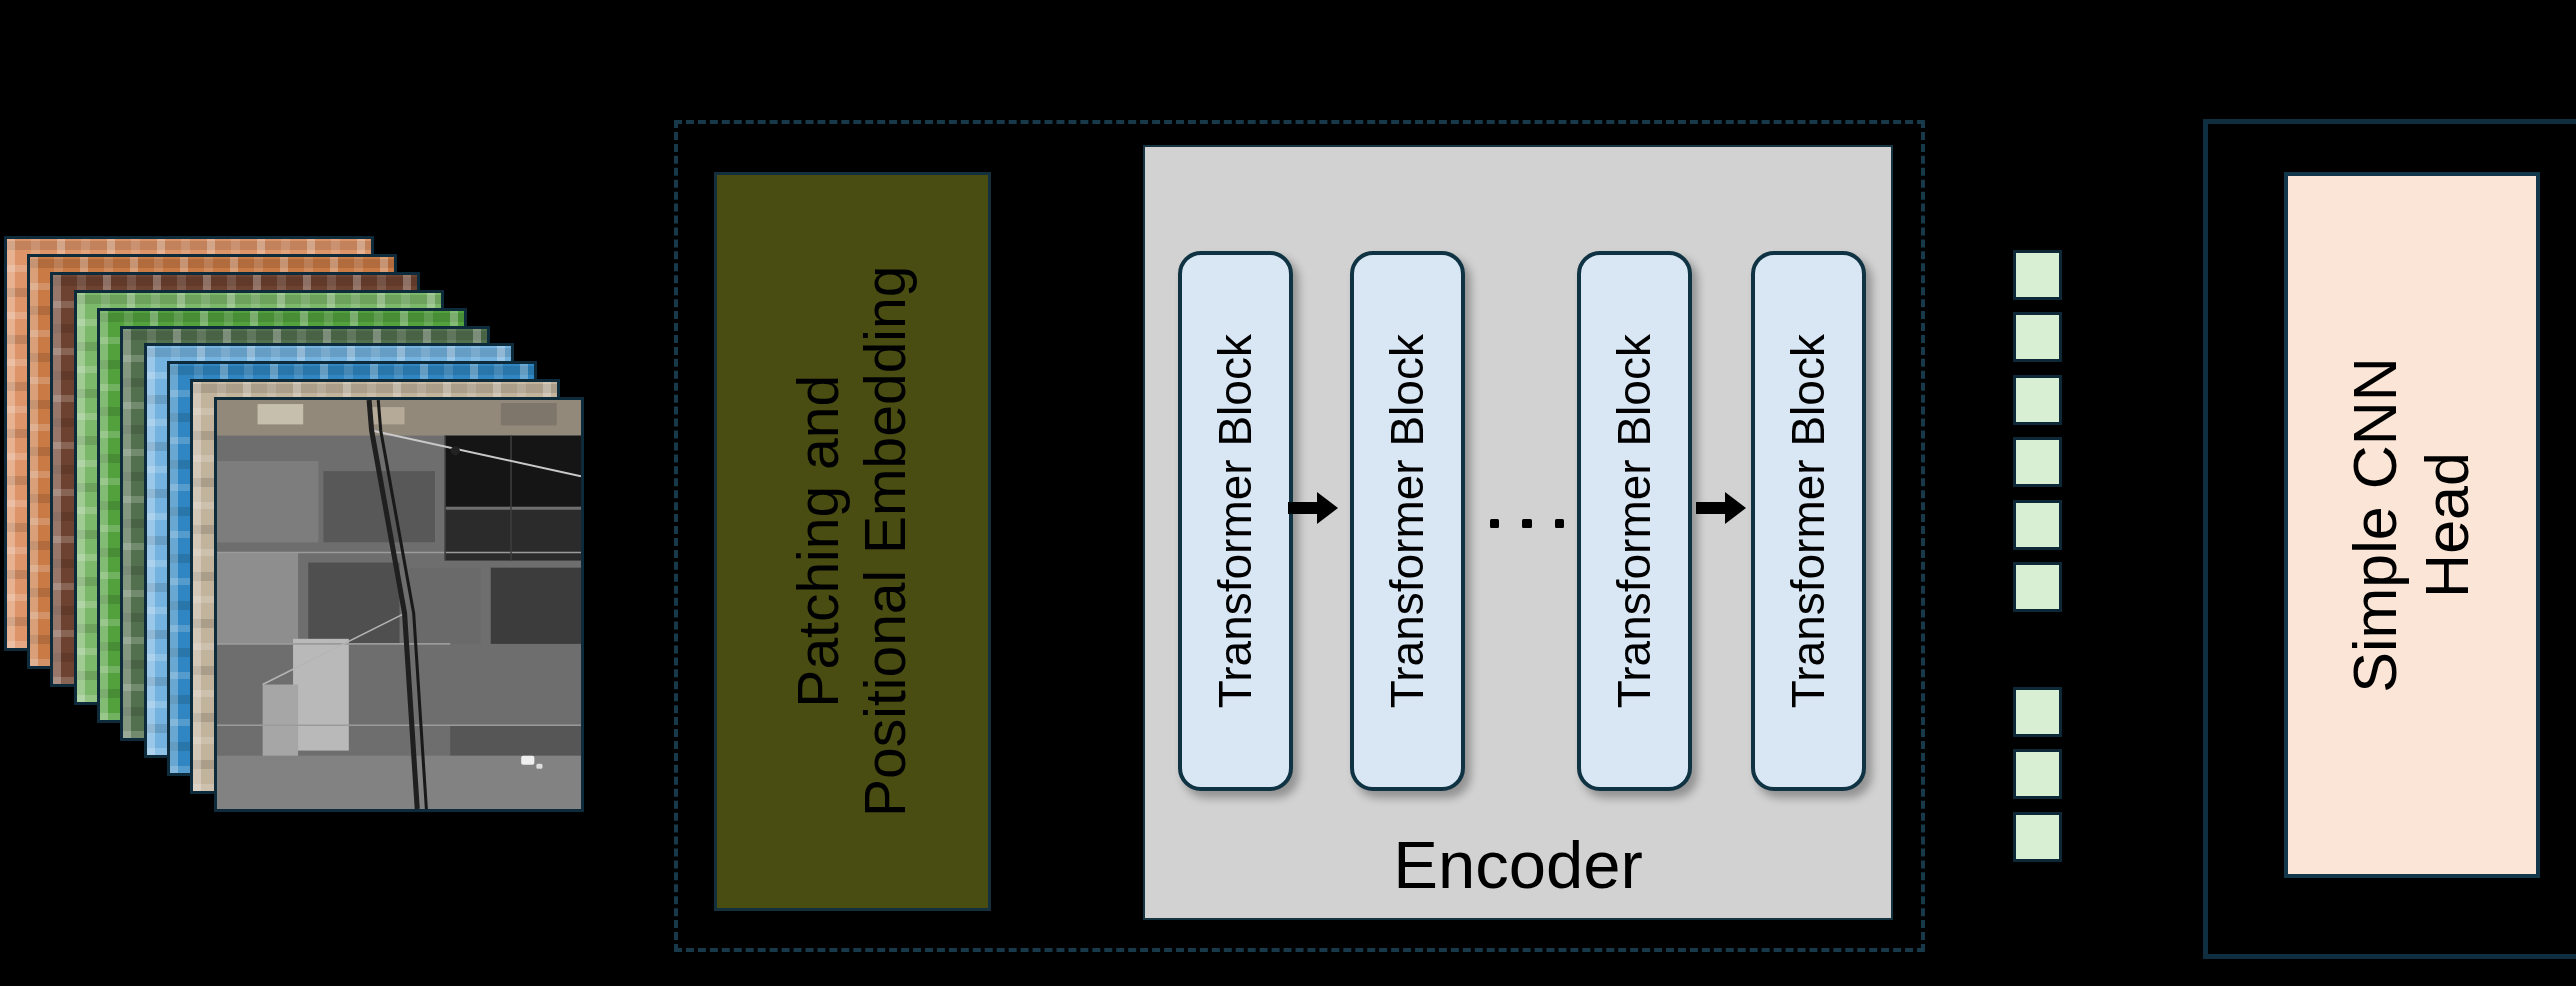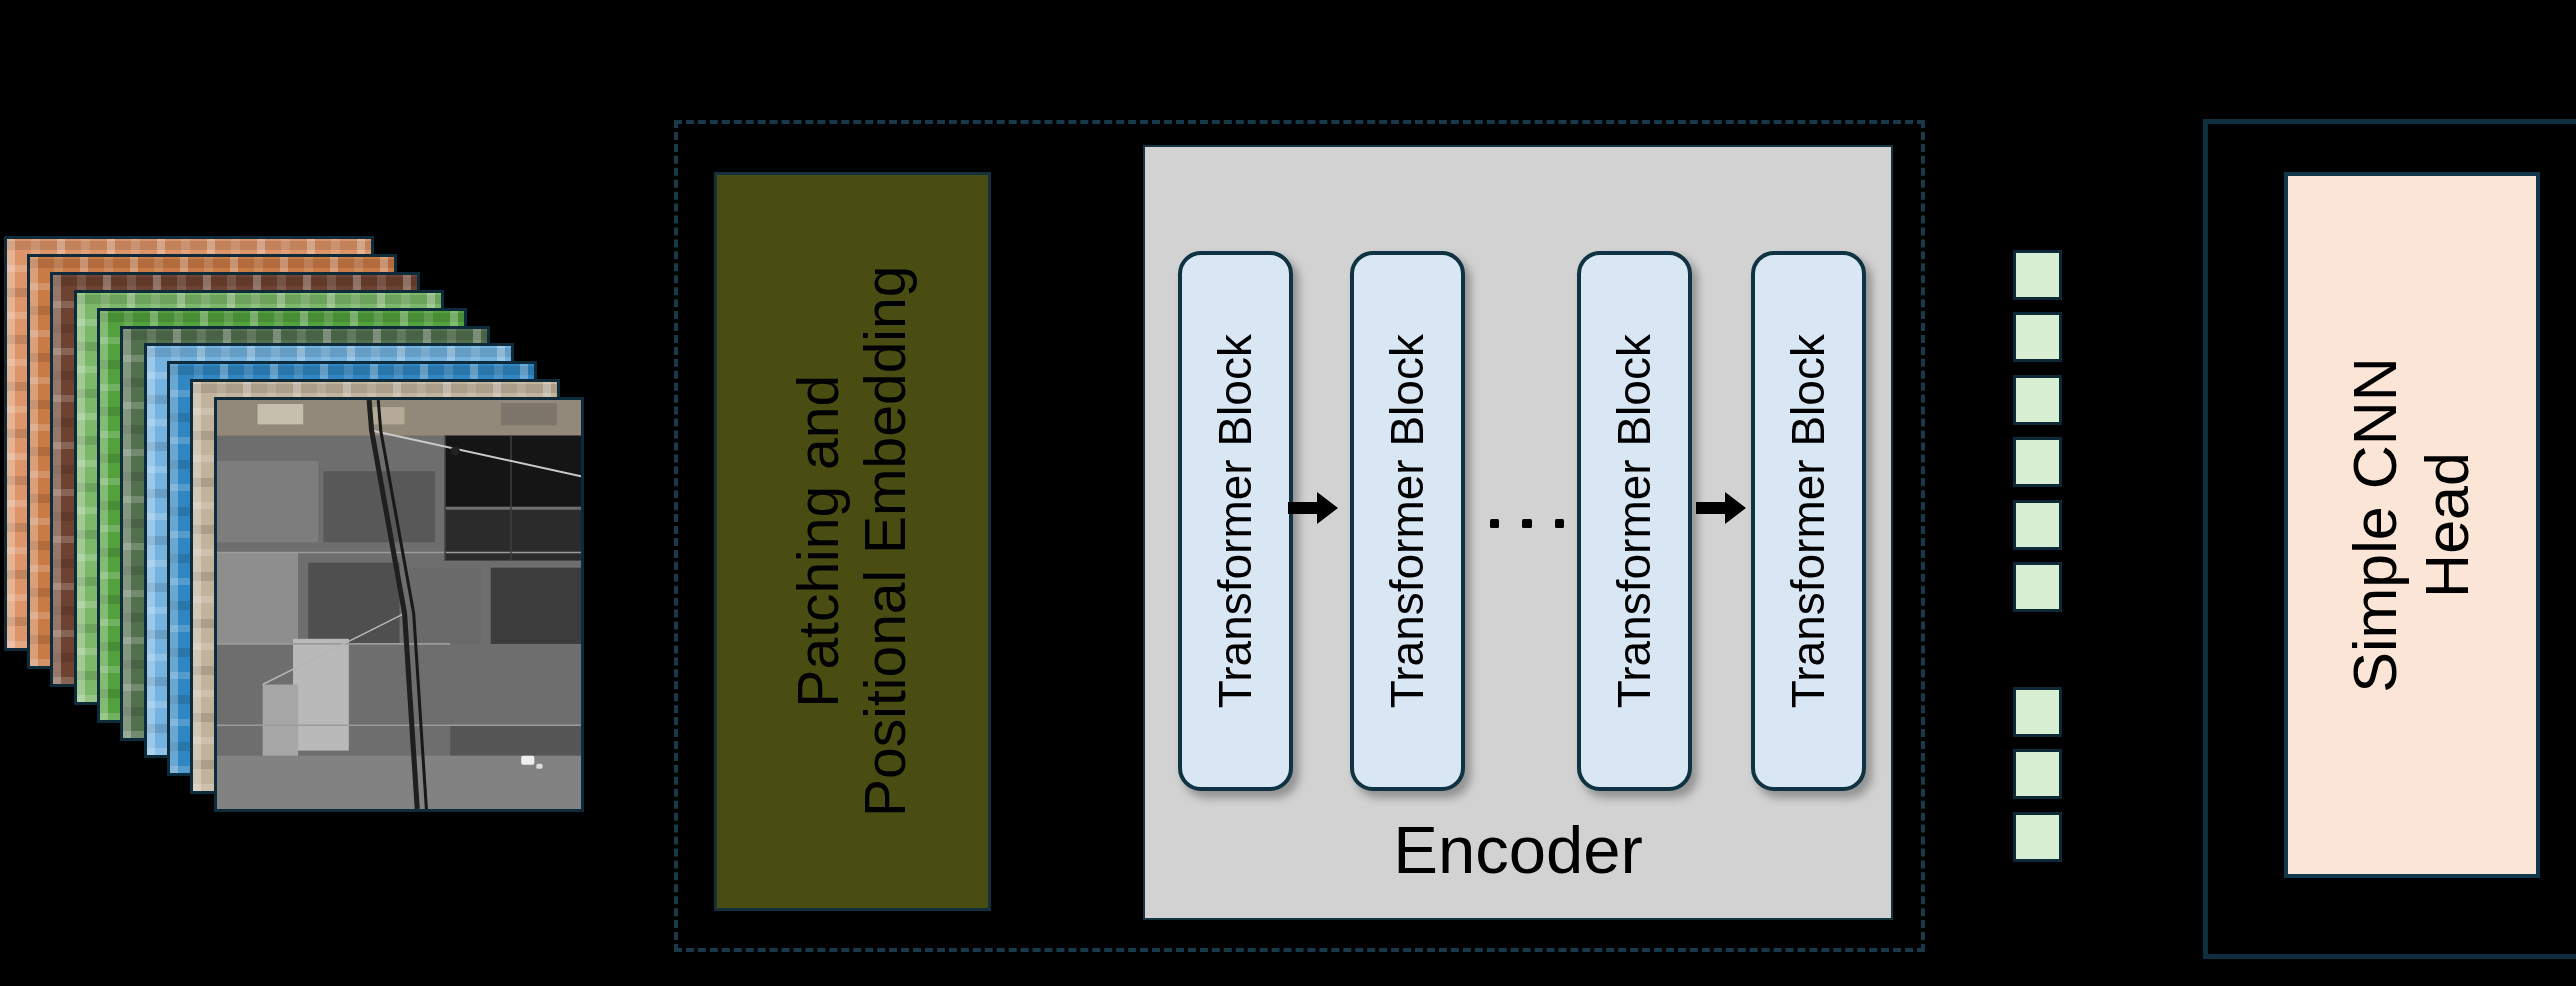--- a/index.html
+++ b/index.html
@@ -46,21 +46,21 @@
           box-shadow:5.2px 6.2px 8.2px rgba(0,0,0,.30);}
   .tblock .vtext{font-size:46px;}
   .b1{left:33px;}.b2{left:205px;}.b3{left:432px;}.b4{left:606px;}
   .flow-arrow{position:absolute;top:345px;display:flex;align-items:center;width:50px;height:32px;}
   .flow-arrow .shaft{width:29px;height:11.3px;background:var(--ink);}
   .flow-arrow .head{width:0;height:0;border-left:21.6px solid var(--ink);
                     border-top:16px solid transparent;border-bottom:16px solid transparent;}
   .a1{left:143px;}.a2{left:551px;}
   .dots{position:absolute;left:345px;top:372px;width:74px;display:flex;justify-content:space-between;}
   .dots .dot{width:9.3px;height:9.3px;background:var(--ink);border-radius:1.5px;}
-  .encoder-label{position:absolute;left:0;top:664px;width:100%;text-align:center;
+  .encoder-label{position:absolute;left:0;top:679px;width:100%;text-align:center;
                  font-size:67px;color:#000;}
 
   
   .tokens{position:absolute;left:2013px;top:250px;display:flex;flex-direction:column;gap:12.4px;}
   .token{width:49px;height:50px;background:var(--token-fill);border:3.6px solid var(--token-border);}
   .token.spacer{visibility:hidden;}
 
   
   .output-box{position:absolute;left:2203px;top:119px;width:1219px;height:840px;
               border:5.2px solid var(--solid-border);}

